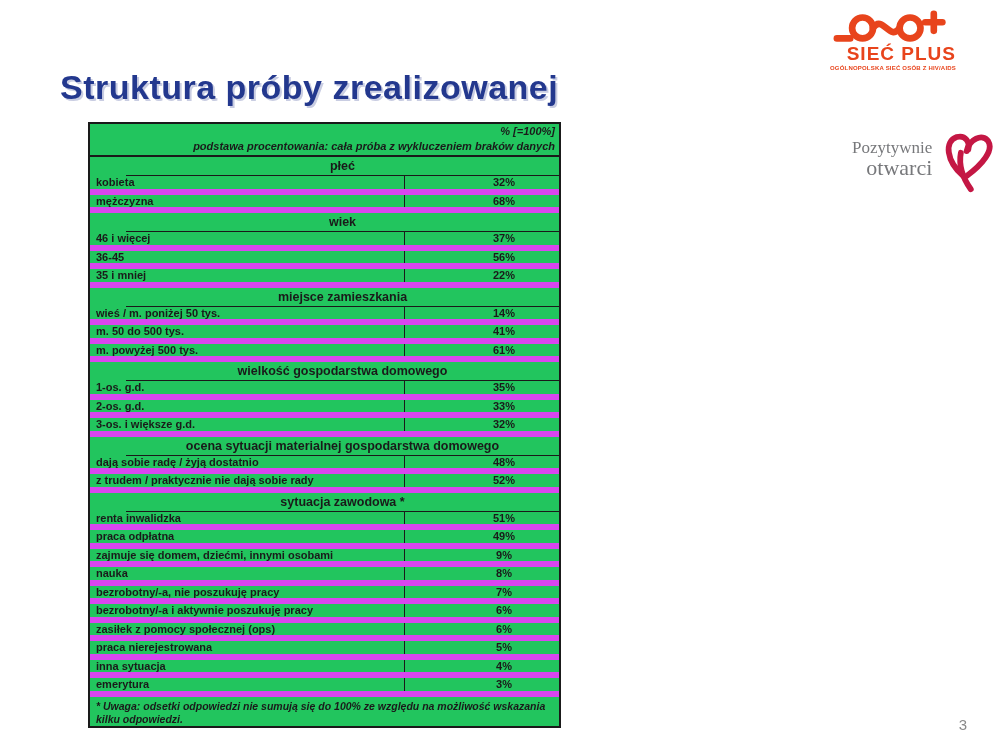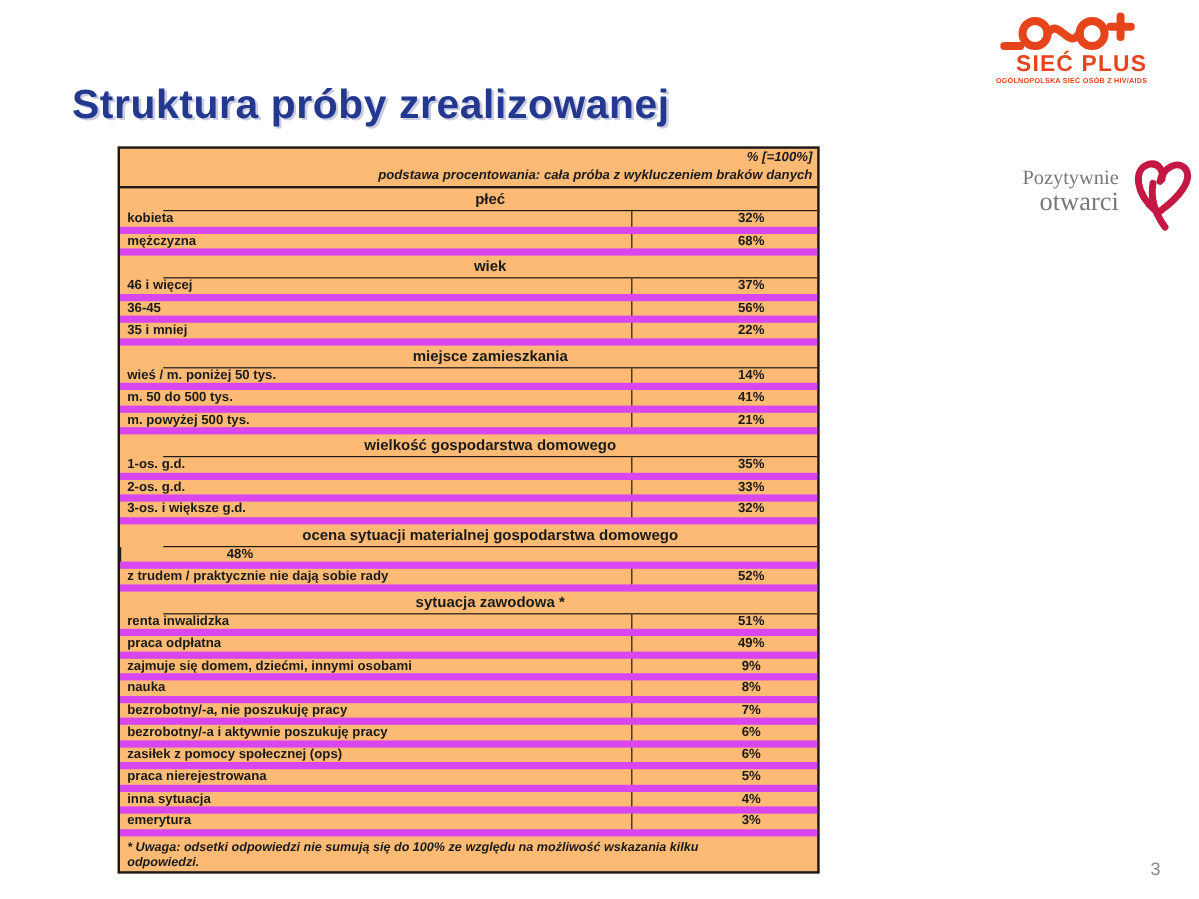--- a/index.html
+++ b/index.html
@@ -17,22 +17,22 @@
   .logo-siec .glyph{display:block;margin:0 auto;}
   .siec-name{font-size:19px;font-weight:bold;color:#e8441c;letter-spacing:1px;line-height:1;margin-top:-2px;}
   .siec-tagline{font-size:6px;font-weight:bold;color:#e8441c;letter-spacing:.2px;margin-top:2px;white-space:nowrap;}
   
   .logo-poz{position:absolute;left:852px;top:118px;width:145px;display:flex;align-items:center;}
   .poz-text{color:#77787b;font-family:"Liberation Serif", serif;text-align:right;line-height:1.05;}
   .poz-line1{font-size:17px;}
   .poz-line2{font-size:22px;}
   
   .sample-table{
-    position:absolute;left:98px;top:122px;width:585px;
-    border:2px solid #1a1a1a;background:#fdba74;box-sizing:border-box;
+    position:absolute;left:88px;top:122px;width:473px;
+    border:2px solid #1a1a1a;background:#22c55e;box-sizing:border-box;
   }
   .thead{
     border-bottom:2px solid #1a1a1a;padding:3px 4px 2px 0;
     text-align:right;font-style:italic;font-weight:bold;font-size:11px;line-height:1.3;
     height:33px;box-sizing:border-box;display:flex;flex-direction:column;justify-content:flex-end;
   }
   .tsec{
     height:19px;box-sizing:border-box;border-bottom:1px solid #1a1a1a;
     display:flex;align-items:center;justify-content:center;
     font-weight:bold;font-size:12.5px;margin-left:36px;
@@ -115,37 +115,38 @@
       <div class="trow">
         <div class="tlabel">wieś / m. poniżej 50 tys.</div>
         <div class="tvalue">14%</div>
       </div>
       <div class="trow">
         <div class="tlabel">m. 50 do 500 tys.</div>
         <div class="tvalue">41%</div>
       </div>
       <div class="trow">
         <div class="tlabel">m. powyżej 500 tys.</div>
-        <div class="tvalue">21%</div>
+        <div class="tvalue">61%</div>
       </div>
       <div class="tsec">wielkość gospodarstwa domowego</div>
       <div class="trow">
         <div class="tlabel">1-os. g.d.</div>
         <div class="tvalue">35%</div>
       </div>
       <div class="trow">
         <div class="tlabel">2-os. g.d.</div>
         <div class="tvalue">33%</div>
       </div>
       <div class="trow">
         <div class="tlabel">3-os. i większe g.d.</div>
         <div class="tvalue">32%</div>
       </div>
       <div class="tsec">ocena sytuacji materialnej gospodarstwa domowego</div>
       <div class="trow">
+        <div class="tlabel">dają sobie radę / żyją dostatnio</div>
         <div class="tvalue">48%</div>
       </div>
       <div class="trow">
         <div class="tlabel">z trudem / praktycznie nie dają sobie rady</div>
         <div class="tvalue">52%</div>
       </div>
       <div class="tsec">sytuacja zawodowa *</div>
       <div class="trow">
         <div class="tlabel">renta inwalidzka</div>
         <div class="tvalue">51%</div>

